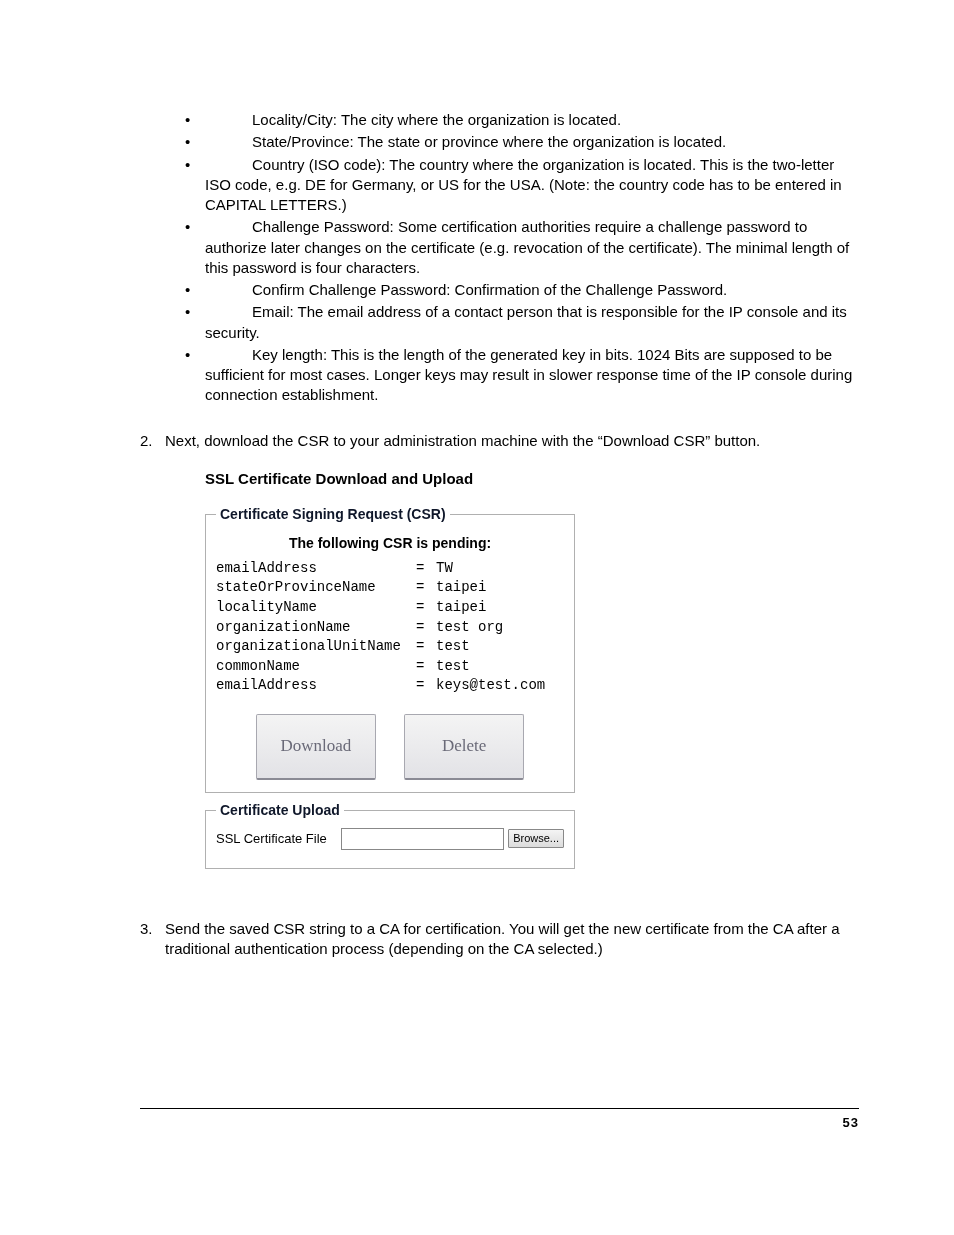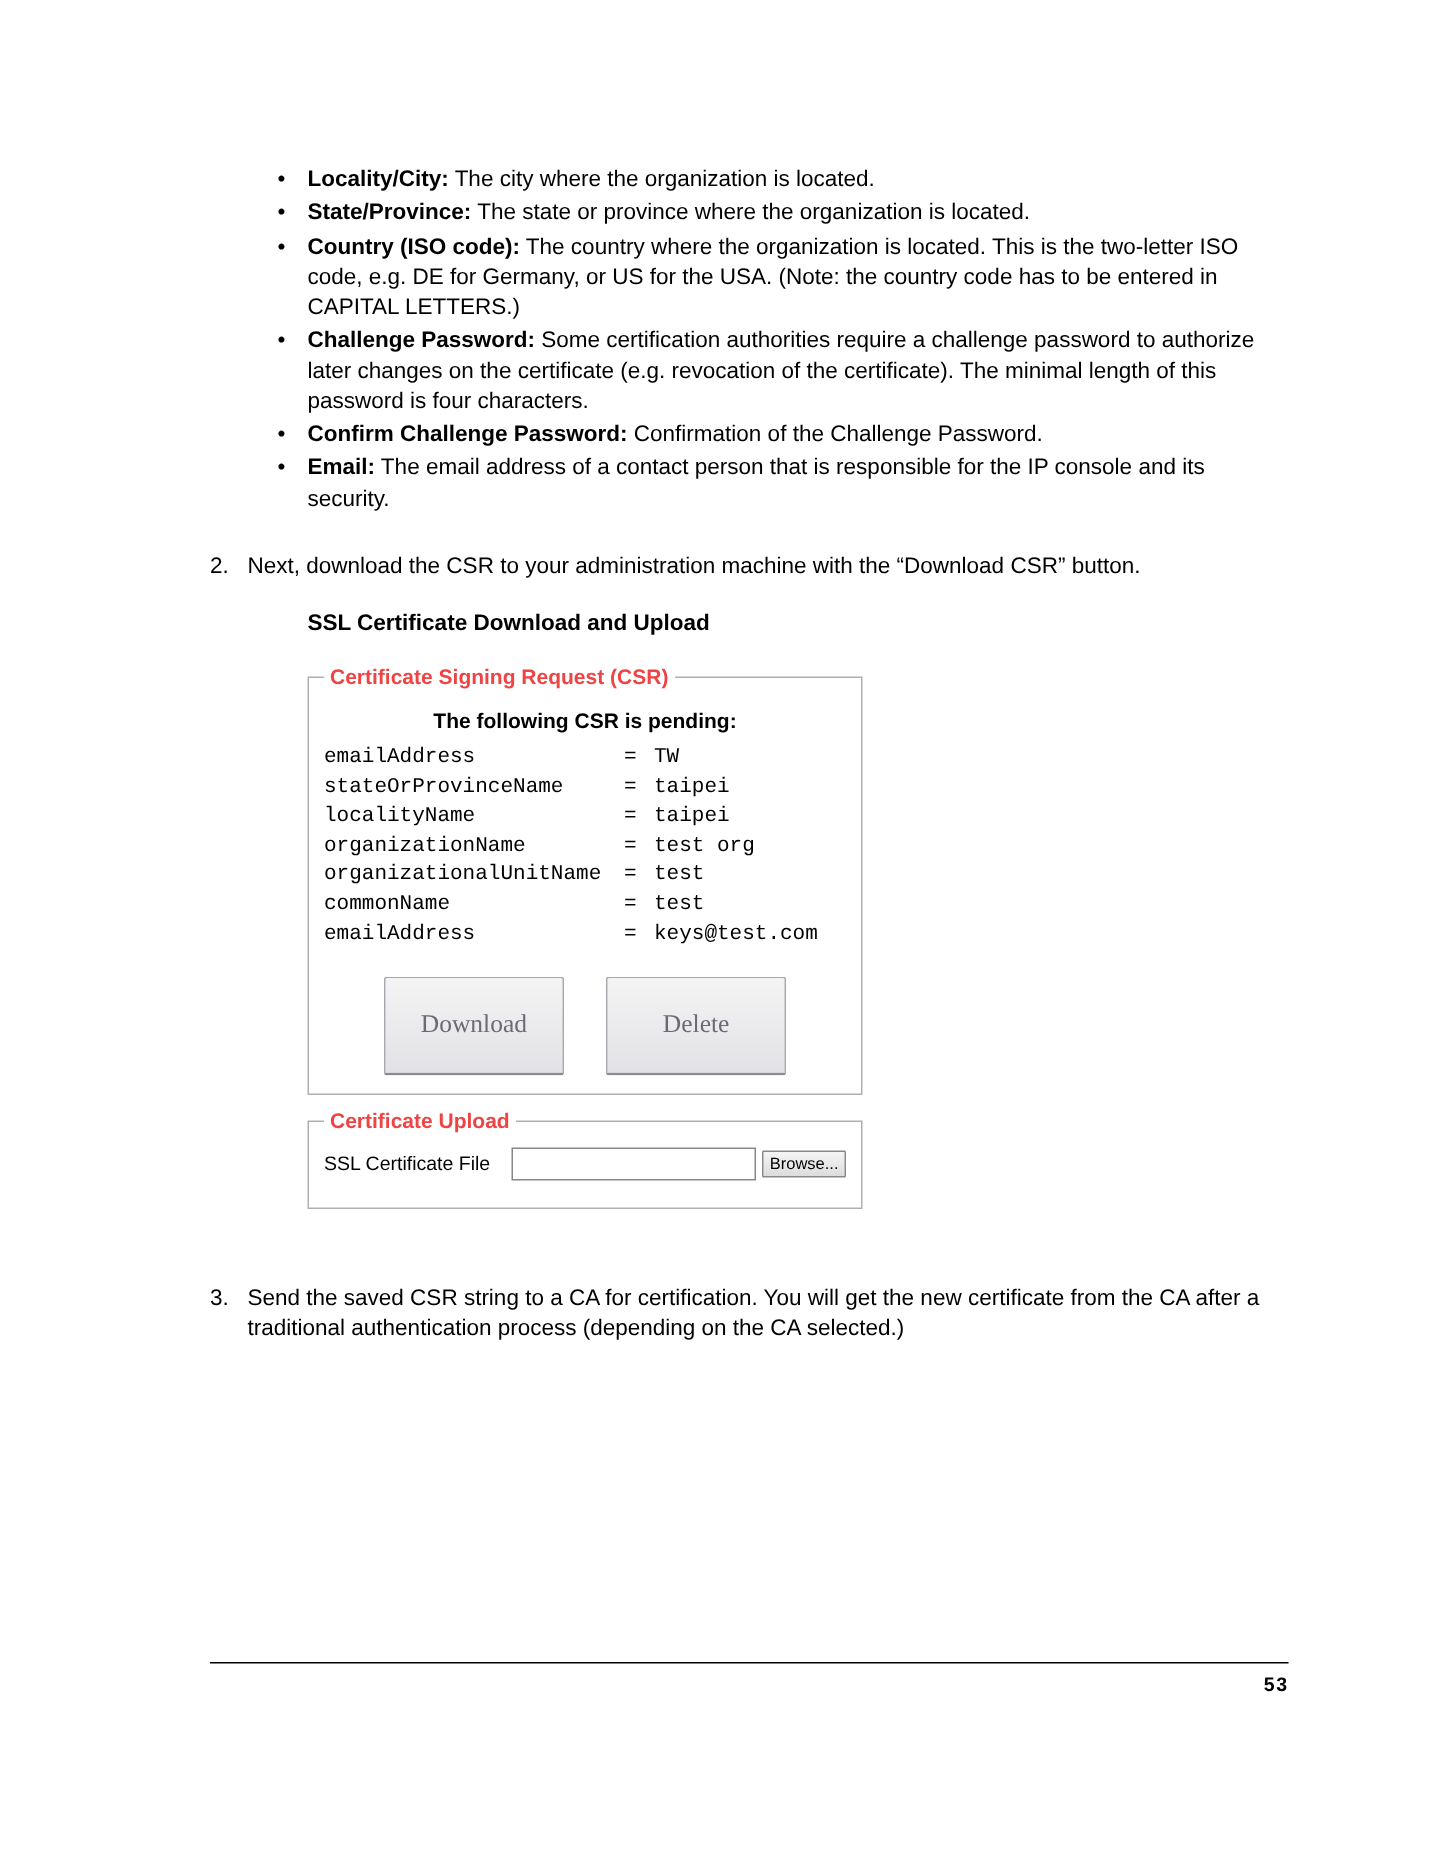--- a/index.html
+++ b/index.html
@@ -28,21 +28,21 @@
     line-height: 1.35;
     margin-bottom: 2px;
   }
   ul.bullets li::before {
     content: "•";
     position: absolute;
     left: 0;
     top: 0;
     font-size: 15px;
   }
-  .b { font-weight: bold; }
+  .b { font-weight: normal; margin-left: 47px; }
   ol.numbered {
     list-style: none;
     margin: 25px 0 0 0;
     padding: 0;
   }
   ol.numbered li {
     position: relative;
     padding-left: 25px;
     line-height: 1.35;
     margin-bottom: 18px;
@@ -59,21 +59,21 @@
   .panel-wrap {
     margin-left: 40px;
     width: 370px;
   }
   fieldset {
     border: 1px solid #b0b0b0;
     margin: 0 0 8px 0;
     padding: 8px 10px 12px 10px;
   }
   legend {
-    color: #ef4444;
+    color: #0f172a;
     font-weight: bold;
     font-size: 14px;
     padding: 0 4px;
   }
   .pending-title {
     text-align: center;
     font-weight: bold;
     font-size: 14px;
     margin: 2px 0 6px 0;
   }
@@ -145,20 +145,21 @@
 
 <div class="page">
 
   <ul class="bullets">
     <li><span class="b">Locality/City:</span><span> The city where the organization is located.</span></li>
     <li><span class="b">State/Province:</span><span> The state or province where the organization is located.</span></li>
     <li><span class="b">Country (ISO code):</span><span> The country where the organization is located. This is the two-letter ISO code, e.g. DE for Germany, or US for the USA. (Note: the country code has to be entered in CAPITAL LETTERS.)</span></li>
     <li><span class="b">Challenge Password:</span><span> Some certification authorities require a challenge password to authorize later changes on the certificate (e.g. revocation of the certificate). The minimal length of this password is four characters.</span></li>
     <li><span class="b">Confirm Challenge Password:</span><span> Confirmation of the Challenge Password.</span></li>
     <li><span class="b">Email:</span><span> The email address of a contact person that is responsible for the IP console and its security.</span></li>
+    <li><span class="b">Key length:</span><span> This is the length of the generated key in bits. 1024 Bits are supposed to be sufficient for most cases. Longer keys may result in slower response time of the IP console during connection establishment.</span></li>
   </ul>
 
   <ol class="numbered">
     <li>
       <span class="num">2.</span>
       <span>Next, download the CSR to your administration machine with the “Download CSR” button.</span>
 
       <div class="section-title">SSL Certificate Download and Upload</div>
 
       <div class="panel-wrap">

